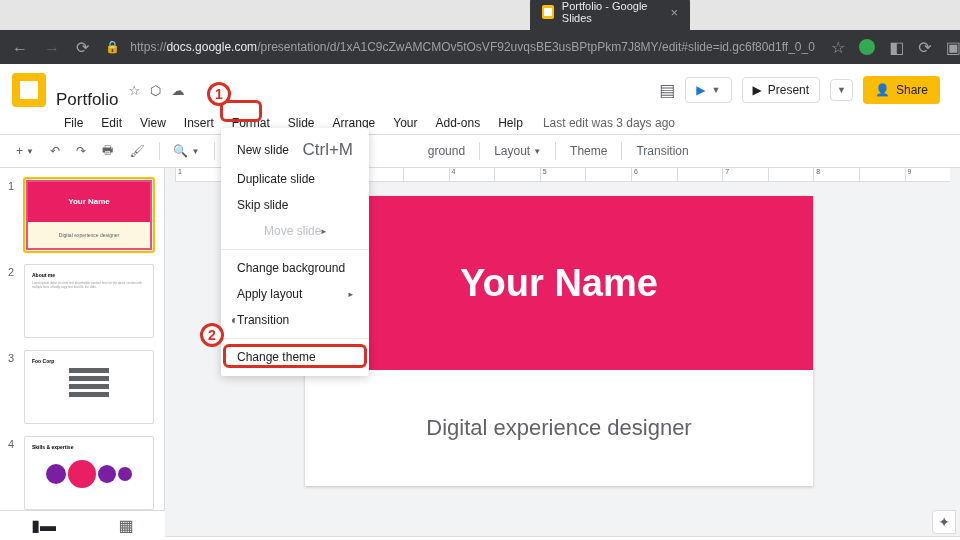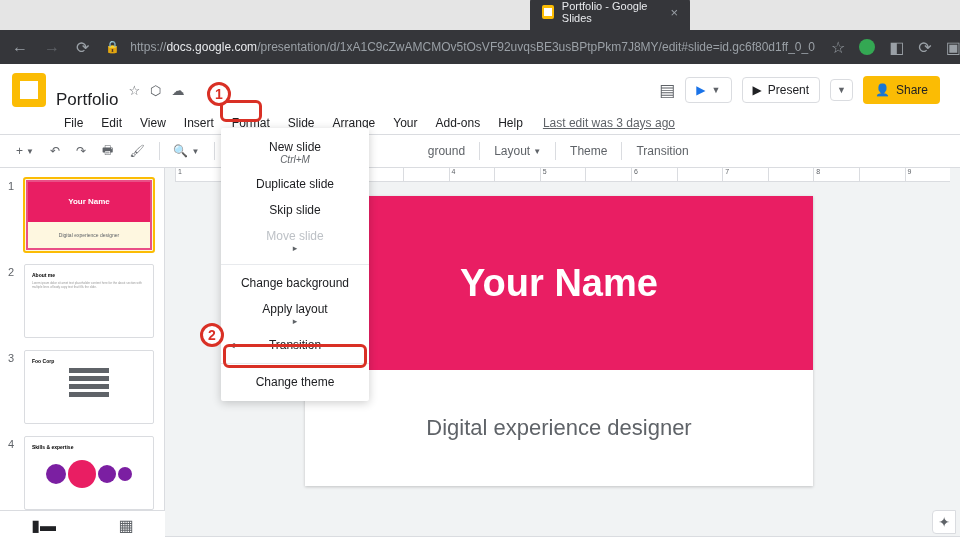--- a/index.html
+++ b/index.html
@@ -21,21 +21,21 @@
   
   
   .app-header { background: #fff; padding: 6px 12px 0; }
   .title-row { display: flex; align-items: center; gap: 10px; }
   .logo { width: 34px; height: 34px; background: #fbbc04; border-radius: 4px; display: flex; align-items: center; justify-content: center; }
   .logo::after { content: ""; width: 18px; height: 18px; background: #fff; }
   .doc-title { font-size: 17px; color: #202124; margin-top: 20px; }
   .title-icons { display: flex; gap: 10px; align-items: center; color: #5f6368; font-size: 13px; }
   .menu-row { display: flex; align-items: center; gap: 2px; padding-left: 44px; margin-top: 2px; font-size: 12px; color: #202124; }
   .menu-item { padding: 4px 8px; cursor: pointer; }
-  .last-edit { color: #5f6368; text-decoration: underline; margin-left: 10px; }
+  .last-edit { color: #5f6368; margin-left: 10px; }
   
   .header-right { margin-left: auto; display: flex; gap: 10px; align-items: center; padding-right: 8px; }
   .hbtn { border: 1px solid #dadce0; border-radius: 4px; padding: 5px 10px; font-size: 12px; display: flex; align-items: center; gap: 6px; cursor: pointer; background: #fff; color: #202124; }
   .present-caret { font-size: 9px; color: #5f6368; }
   .share-btn { background: #fbbc04; border: none; font-weight: 500; padding: 7px 12px; }
   
   
   .toolbar { border-top: 1px solid #dadce0; border-bottom: 1px solid #dadce0; height: 34px; display: flex; align-items: center; padding: 0 10px; gap: 4px; font-size: 12px; color: #5f6368; }
   .tool { padding: 4px 6px; display: flex; align-items: center; gap: 3px; }
   .tool-sep { width: 1px; height: 18px; background: #dadce0; margin: 0 4px; }
@@ -58,23 +58,23 @@
   .canvas-top { height: 174px; background: #e91e63; display: flex; align-items: center; justify-content: center; position: relative; }
   .canvas-top::after { content: ""; position: absolute; bottom: -12px; left: 50%; transform: translateX(-50%); border: 12px solid transparent; border-top-color: #e91e63; }
   .canvas-title { color: #fff; font-size: 38px; font-weight: 600; font-family: 'Arial', sans-serif; }
   .canvas-bottom { height: 116px; display: flex; align-items: center; justify-content: center; }
   .canvas-sub { color: #5f6368; font-size: 22px; }
   
   .notes { position: absolute; bottom: 0; left: 0; right: 0; height: 44px; border-top: 1px solid #dadce0; background: #fff; padding: 12px 14px; font-size: 12px; color: #80868b; }
   
   
   .dropdown { position: absolute; top: 128px; left: 221px; width: 148px; background: #fff; box-shadow: 0 2px 10px rgba(0,0,0,0.2); border-radius: 2px; z-index: 50; padding: 6px 0; font-size: 12px; }
-  .dd-item { padding: 6px 16px 6px 16px; display: flex; align-items: center; justify-content: space-between; cursor: pointer; position: relative; color: #202124; flex-direction: column; }
+  .dd-item { padding: 6px 16px 6px 16px; display: flex; align-items: center; justify-content: space-between; cursor: pointer; position: relative; color: #202124; }
   .dd-item.disabled { color: #bdc1c6; justify-content: center; }
-  .dd-item .shortcut { color: #5f6368; font-size: 10px; font-style: italic; }
+  .dd-item .shortcut { color: #5f6368; font-size: 17px; }
   .dd-item .arrow { color: #5f6368; font-size: 9px; }
   .dd-sep { height: 1px; background: #e8eaed; margin: 5px 0; }
   .dd-icon { position: absolute; left: 10px; color: #5f6368; font-size: 12px; }
   .updated-pill { background: #fbbc04; color: #202124; border-radius: 10px; padding: 1px 8px; font-size: 10px; font-weight: 500; }
   
   
   .anno-circle { position: absolute; width: 24px; height: 24px; border: 3px solid #d93025; border-radius: 50%; background: #fff; display: flex; align-items: center; justify-content: center; font-weight: bold; font-size: 14px; color: #d93025; z-index: 100; }
   .anno-box { position: absolute; border: 3px solid #d93025; border-radius: 6px; z-index: 99; pointer-events: none; }
   
   .bottom-bar { position: absolute; bottom: 0; left: 0; width: 165px; height: 30px; border-top: 1px solid #dadce0; background: #fff; display: flex; align-items: center; justify-content: space-around; color: #5f6368; }

